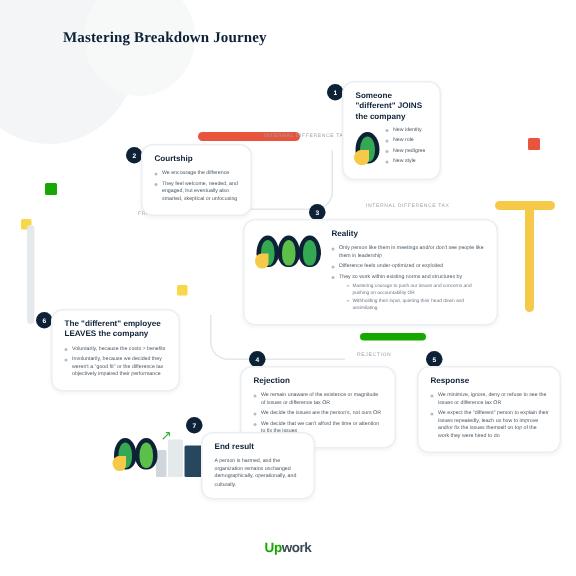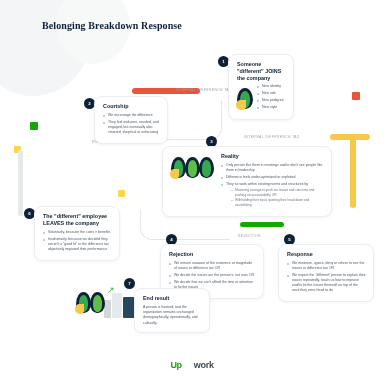--- a/index.html
+++ b/index.html
@@ -168,41 +168,41 @@
     font-weight: bold;
     color: #0d2137;
     letter-spacing: 0.1px;
   }
   .footer {
     position: absolute; left: 0; right: 0; bottom: 14px;
     text-align: center;
     font-size: 9px; font-weight: bold; letter-spacing: -0.3px;
   }
   .logo-up { color: #14a800; }
-  .logo-work { color: #3d4a54; padding-left: 12px; }
+  .logo-work { color: #3d4a54; }
 </style>
 </head>
 <body>
 
 <div class="blob-grey"></div>
 <div class="blob-grey2"></div>
 <div class="sq-green"></div>
 <div class="sq-yellow"></div>
 <div class="sq-yellow2"></div>
 <div class="sq-red"></div>
 
 <div class="bar bar-red"></div>
 <div class="bar bar-yellow"></div>
 <div class="bar bar-yellow-v"></div>
 <div class="bar bar-green"></div>
 <div class="bar bar-grey-v"></div>
 <div class="connector conn-a"></div>
 <div class="connector conn-b"></div>
 
-<div class="main-title">Belonging Breakdown Response</div>
+<div class="main-title">Mastering Breakdown Journey</div>
 
 <div class="conn-label" style="left:176px; top:88px;">INTERNAL DIFFERENCE TAX</div>
 <div class="conn-label" style="left:92px;  top:140px;">FRICTION</div>
 <div class="conn-label" style="left:244px; top:135px;">INTERNAL DIFFERENCE TAX</div>
 <div class="conn-label" style="left:238px; top:234px;">REJECTION</div>
 
 <div class="step" style="left:218px; top:56px;">1</div>
 <div class="card" style="left:228px; top:54px; width:66px;">
   <div class="card-title">Someone "different" JOINS the company</div>
   <div style="display:flex; align-items:center; gap:4px;">

